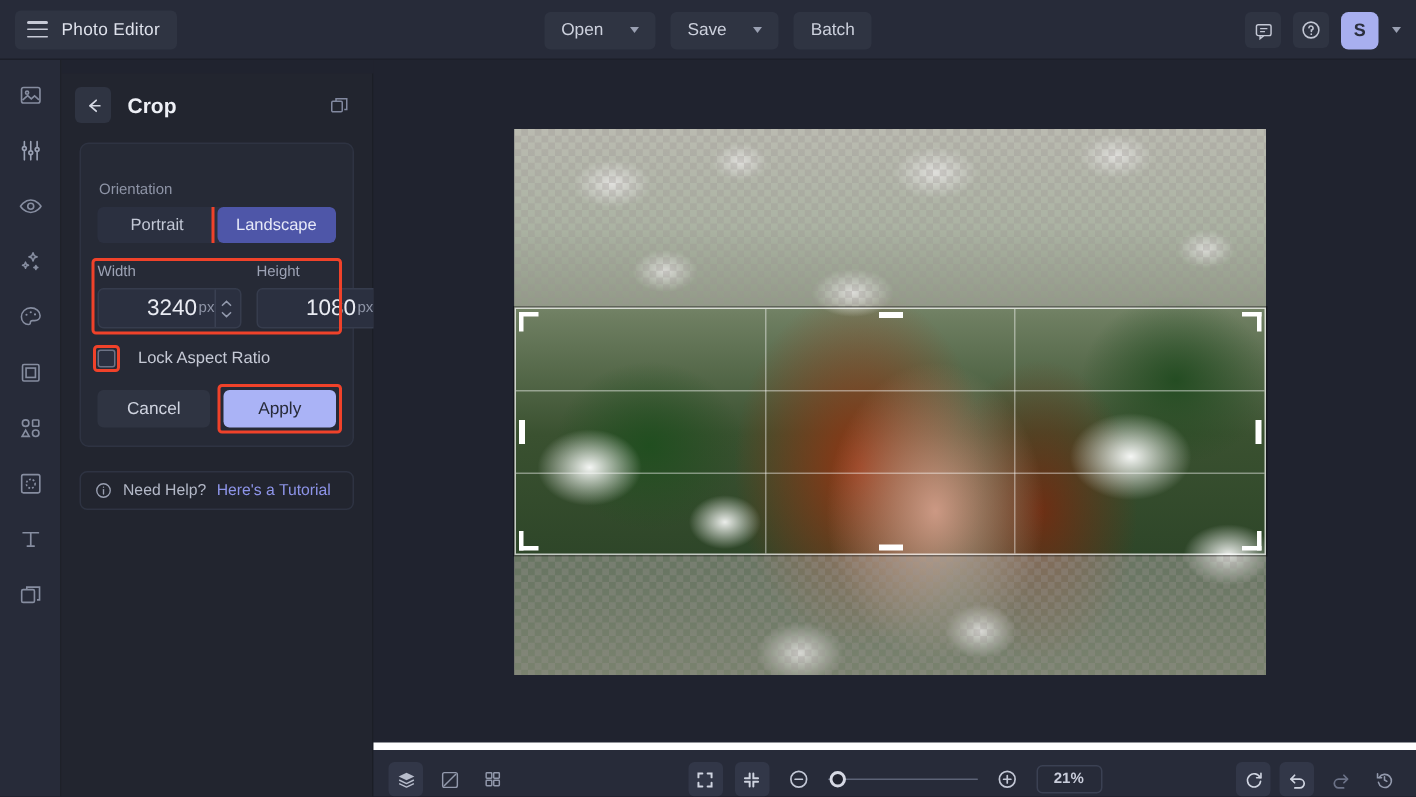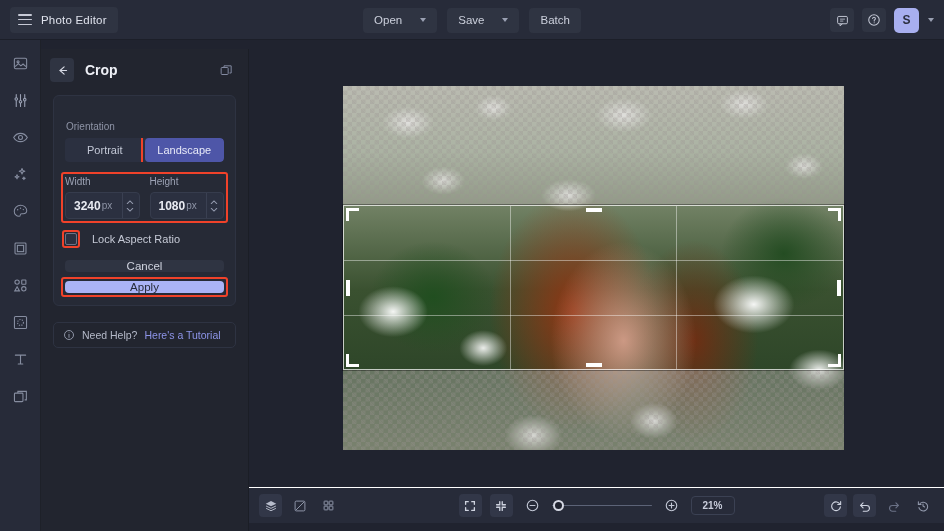--- a/index.html
+++ b/index.html
@@ -104,29 +104,29 @@
   }
   .seg .active { background: #4e56a8; color: #e7e9f8; border-radius: 4px; }
 
   .dims { display: flex; gap: 10px; margin-top: 12px; }
   .dimcol { flex: 1; }
   .dim-label { color: #9ca2b4; font-size: 10px; margin-bottom: 5px; }
   .spin {
     height: 27px; background: #2b3040; border: 1px solid #363c4d; border-radius: 4px;
     display: flex; align-items: center; padding: 0 5px 0 8px;
   }
-  .spin .val { color: #e9ebf2; font-size: 12px; font-weight: bold; }
+  .spin .val { color: #e9ebf2; font-size: 15px; font-weight: normal; margin-left: 24px; }
   .spin .unit { color: #8e94a6; font-size: 10px; margin-left: 1px; flex: 1; }
   .arrows { display: flex; flex-direction: column; gap: 2px; padding-left: 3px; border-left: 1px solid #3a4052; height: 100%; justify-content: center; cursor: pointer; }
 
   .checkrow { display: flex; align-items: center; gap: 15px; margin-top: 14px; }
   .checkbox { width: 12px; height: 12px; border: 1.5px solid #6d7386; border-radius: 2px; background: #2b3040; cursor: pointer; }
   .checklabel { color: #c6cad6; font-size: 11px; }
 
-  .actions { display: flex; gap: 9px; margin-top: 15px; flex-direction: column; }
+  .actions { display: flex; gap: 9px; margin-top: 15px; }
   .btn {
     flex: 1; height: 25px; border-radius: 4px; display: flex; align-items: center;
     justify-content: center; font-size: 11.5px; cursor: pointer; border: none;
     font-family: "Liberation Sans", sans-serif;
   }
   .btn.secondary { background: #2f3442; color: #d0d4e0; }
   .btn.primary { background: #aab3f6; color: #272b39; }
 
   .help {
     margin: 16px 12px 0 12px; height: 26px; border: 1px solid #2e3342; border-radius: 5px;
@@ -189,23 +189,23 @@
   .third { position: absolute; background: rgba(255,255,255,.42); }
   .third.v { width: 1px; top: 0; bottom: 0; }
   .third.h { height: 1px; left: 0; right: 0; }
 
   .h-corner { position: absolute; width: 13px; height: 13px; }
   .h-corner i { position: absolute; background: #fff; }
   .h-edge { position: absolute; background: #fff; }
 
   
   .bottombar {
-    position: absolute; left: 249px; bottom: 8px; width: 695px; height: 36px;
-    background: #272b39; border-top: 1px solid #ffffff;
-    display: flex; align-items: center;
+    position: absolute; left: 249px; bottom: 0; width: 695px; height: 36px;
+    background: #272b39; border-top: 5px solid #ffffff;
+    display: flex; align-items: flex-end;
   }
   .bb-left { display: flex; align-items: center; gap: 6px; margin-left: 10px; }
   .bb-center { position: absolute; left: 0; right: 0; display: flex; align-items: center; justify-content: center; gap: 8px; pointer-events: none; }
   .bb-center > * { pointer-events: auto; }
   .bb-right { position: absolute; right: 10px; display: flex; align-items: center; gap: 6px; }
   .bicon { width: 23px; height: 23px; border-radius: 4px; display: flex; align-items: center; justify-content: center; cursor: pointer; }
   .bicon.filled { background: #323748; }
   .slider { position: relative; width: 100px; height: 14px; display: flex; align-items: center; cursor: pointer; }
   .slider .track { position: absolute; left: 0; right: 0; height: 1.5px; background: #5c6377; border-radius: 2px; }
   .slider .knob { position: absolute; left: 1px; width: 11px; height: 11px; border-radius: 50%; background: #20232f; border: 2px solid #d6d9e4; }

